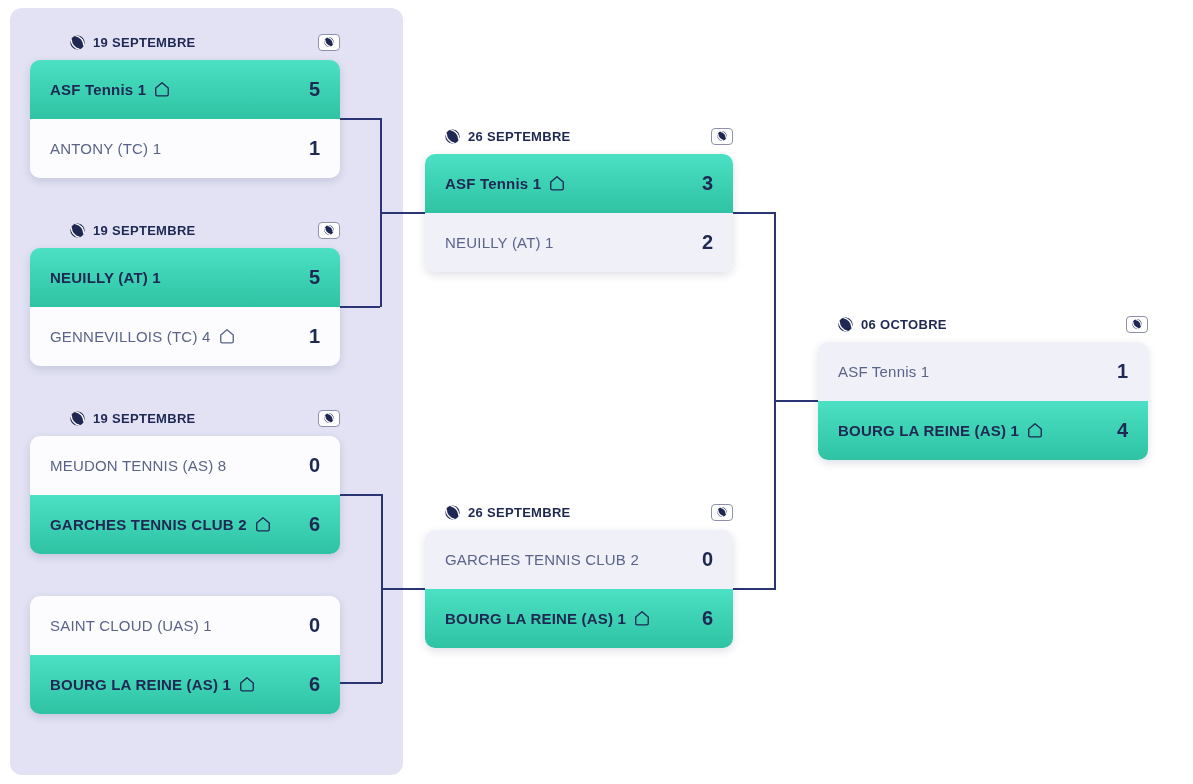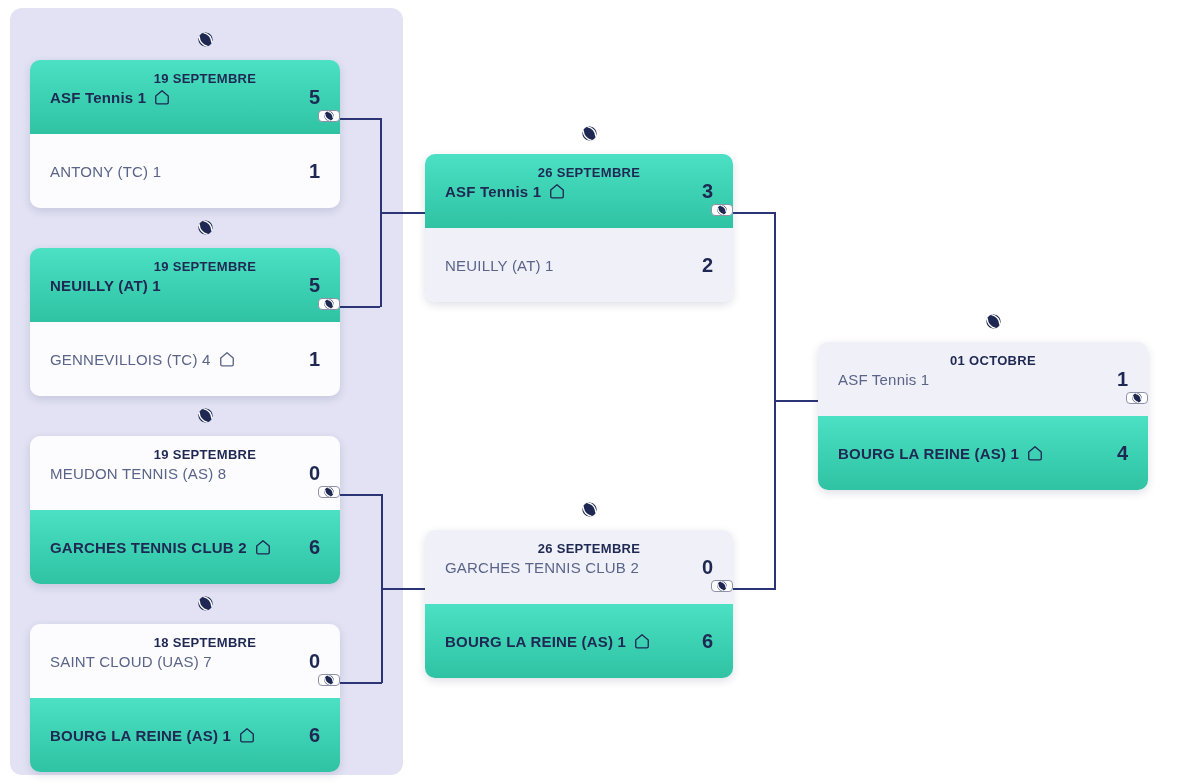--- a/index.html
+++ b/index.html
@@ -14,29 +14,29 @@
     --button-border:#8d92a8;
   }
   *{margin:0;padding:0;box-sizing:border-box;}
   body{background:#fff;font-family:"Liberation Sans",sans-serif;}
   .stage{position:relative;width:1193px;height:784px;background:#fff;overflow:hidden;}
   .panel{position:absolute;left:10px;top:8px;width:393px;height:767px;
          background:var(--panel-bg);border-radius:12px;}
   .hline{position:absolute;height:1.5px;background:var(--connector);}
   .vline{position:absolute;width:1.5px;background:var(--connector);}
   .match{position:absolute;}
-  .mhead{display:flex;align-items:center;gap:24px;height:20px;margin-bottom:8px;padding-left:20px;flex-direction:column;}
+  .mhead{display:flex;align-items:center;gap:8px;height:20px;margin-bottom:8px;padding-left:20px;}
   .col-left .mhead{padding-left:40px;}
   .mdate{font-size:13px;font-weight:700;letter-spacing:.3px;color:var(--text-primary);white-space:nowrap;}
   .ball-icon{display:inline-flex;align-items:center;}
   .mini-btn{margin-left:auto;width:22px;height:17px;border:1px solid var(--button-border);
             border-radius:4px;background:#fff;display:inline-flex;align-items:center;
             justify-content:center;cursor:pointer;padding:0;}
   .card{border-radius:10px;overflow:hidden;box-shadow:0 3px 8px rgba(35,40,90,.15);}
-  .row{display:flex;align-items:center;height:74px;padding:0 20px;}
+  .row{display:flex;align-items:center;height:59px;padding:0 20px;}
   .row .tname{font-size:15px;letter-spacing:.2px;white-space:nowrap;}
   .row.winner{background:linear-gradient(180deg,var(--winner-top),var(--winner-bottom));}
   .row.winner .tname{font-weight:700;color:var(--text-primary);}
   .row.loser{background:var(--loser-bg-light);}
   .col-left .row.loser{background:var(--loser-bg-left);}
   .row.loser .tname{font-weight:400;color:var(--text-secondary);}
   .home-wrap{display:inline-flex;align-items:center;margin-left:7px;}
   .score{margin-left:auto;font-size:20px;font-weight:700;color:var(--text-primary);}
 </style>
 </head>
@@ -176,46 +176,23 @@
           <svg viewBox="0 0 20 19" width="18" height="17" fill="none" stroke="#1e2852" stroke-width="1.5" stroke-linecap="round" stroke-linejoin="round">
               <path d="M3 7.8 L10 2 l7 5.8 V15 a1.6 1.6 0 0 1 -1.6 1.6 H4.6 A1.6 1.6 0 0 1 3 15 Z"></path>
             </svg>
         </span>
         <span class="score">6</span>
       </div>
     </div>
   </div>
 
   <div class="match col-left" style="left:30px;top:596px;width:310px;">
-    <div class="mhead">
-      <span class="ball-icon">
-        <svg viewBox="0 0 16 16" width="15" height="15">
-            <g transform="rotate(-40 8 8)">
-              <circle cx="8" cy="8" r="7.6" fill="#1e2852"></circle>
-              <path d="M5 1 C 1.6 5.5 1.6 10.5 5 15" stroke="#fff" stroke-width="1.5" fill="none"></path>
-              <path d="M11 1 C 14.4 5.5 14.4 10.5 11 15" stroke="#fff" stroke-width="1.5" fill="none"></path>
-            </g>
-          </svg>
-      </span>
-      <span class="mdate">18 SEPTEMBRE</span>
-      <button class="mini-btn">
-        <span class="ball-icon">
-          <svg viewBox="0 0 16 16" width="10" height="10">
-              <g transform="rotate(-40 8 8)">
-                <circle cx="8" cy="8" r="7.6" fill="#1e2852"></circle>
-                <path d="M5 1 C 1.6 5.5 1.6 10.5 5 15" stroke="#fff" stroke-width="2" fill="none"></path>
-                <path d="M11 1 C 14.4 5.5 14.4 10.5 11 15" stroke="#fff" stroke-width="2" fill="none"></path>
-              </g>
-            </svg>
-        </span>
-      </button>
-    </div>
-    <div class="card">
-      <div class="row loser">
-        <span class="tname">SAINT CLOUD (UAS) 7</span>
+    <div class="card">
+      <div class="row loser">
+        <span class="tname">SAINT CLOUD (UAS) 1</span>
         <span class="score">0</span>
       </div>
       <div class="row winner">
         <span class="tname">BOURG LA REINE (AS) 1</span>
         <span class="home-wrap">
           <svg viewBox="0 0 20 19" width="18" height="17" fill="none" stroke="#1e2852" stroke-width="1.5" stroke-linecap="round" stroke-linejoin="round">
               <path d="M3 7.8 L10 2 l7 5.8 V15 a1.6 1.6 0 0 1 -1.6 1.6 H4.6 A1.6 1.6 0 0 1 3 15 Z"></path>
             </svg>
         </span>
         <span class="score">6</span>
@@ -309,21 +286,21 @@
     <div class="mhead">
       <span class="ball-icon">
         <svg viewBox="0 0 16 16" width="15" height="15">
             <g transform="rotate(-40 8 8)">
               <circle cx="8" cy="8" r="7.6" fill="#1e2852"></circle>
               <path d="M5 1 C 1.6 5.5 1.6 10.5 5 15" stroke="#fff" stroke-width="1.5" fill="none"></path>
               <path d="M11 1 C 14.4 5.5 14.4 10.5 11 15" stroke="#fff" stroke-width="1.5" fill="none"></path>
             </g>
           </svg>
       </span>
-      <span class="mdate">01 OCTOBRE</span>
+      <span class="mdate">06 OCTOBRE</span>
       <button class="mini-btn">
         <span class="ball-icon">
           <svg viewBox="0 0 16 16" width="10" height="10">
               <g transform="rotate(-40 8 8)">
                 <circle cx="8" cy="8" r="7.6" fill="#1e2852"></circle>
                 <path d="M5 1 C 1.6 5.5 1.6 10.5 5 15" stroke="#fff" stroke-width="2" fill="none"></path>
                 <path d="M11 1 C 14.4 5.5 14.4 10.5 11 15" stroke="#fff" stroke-width="2" fill="none"></path>
               </g>
             </svg>
         </span>

